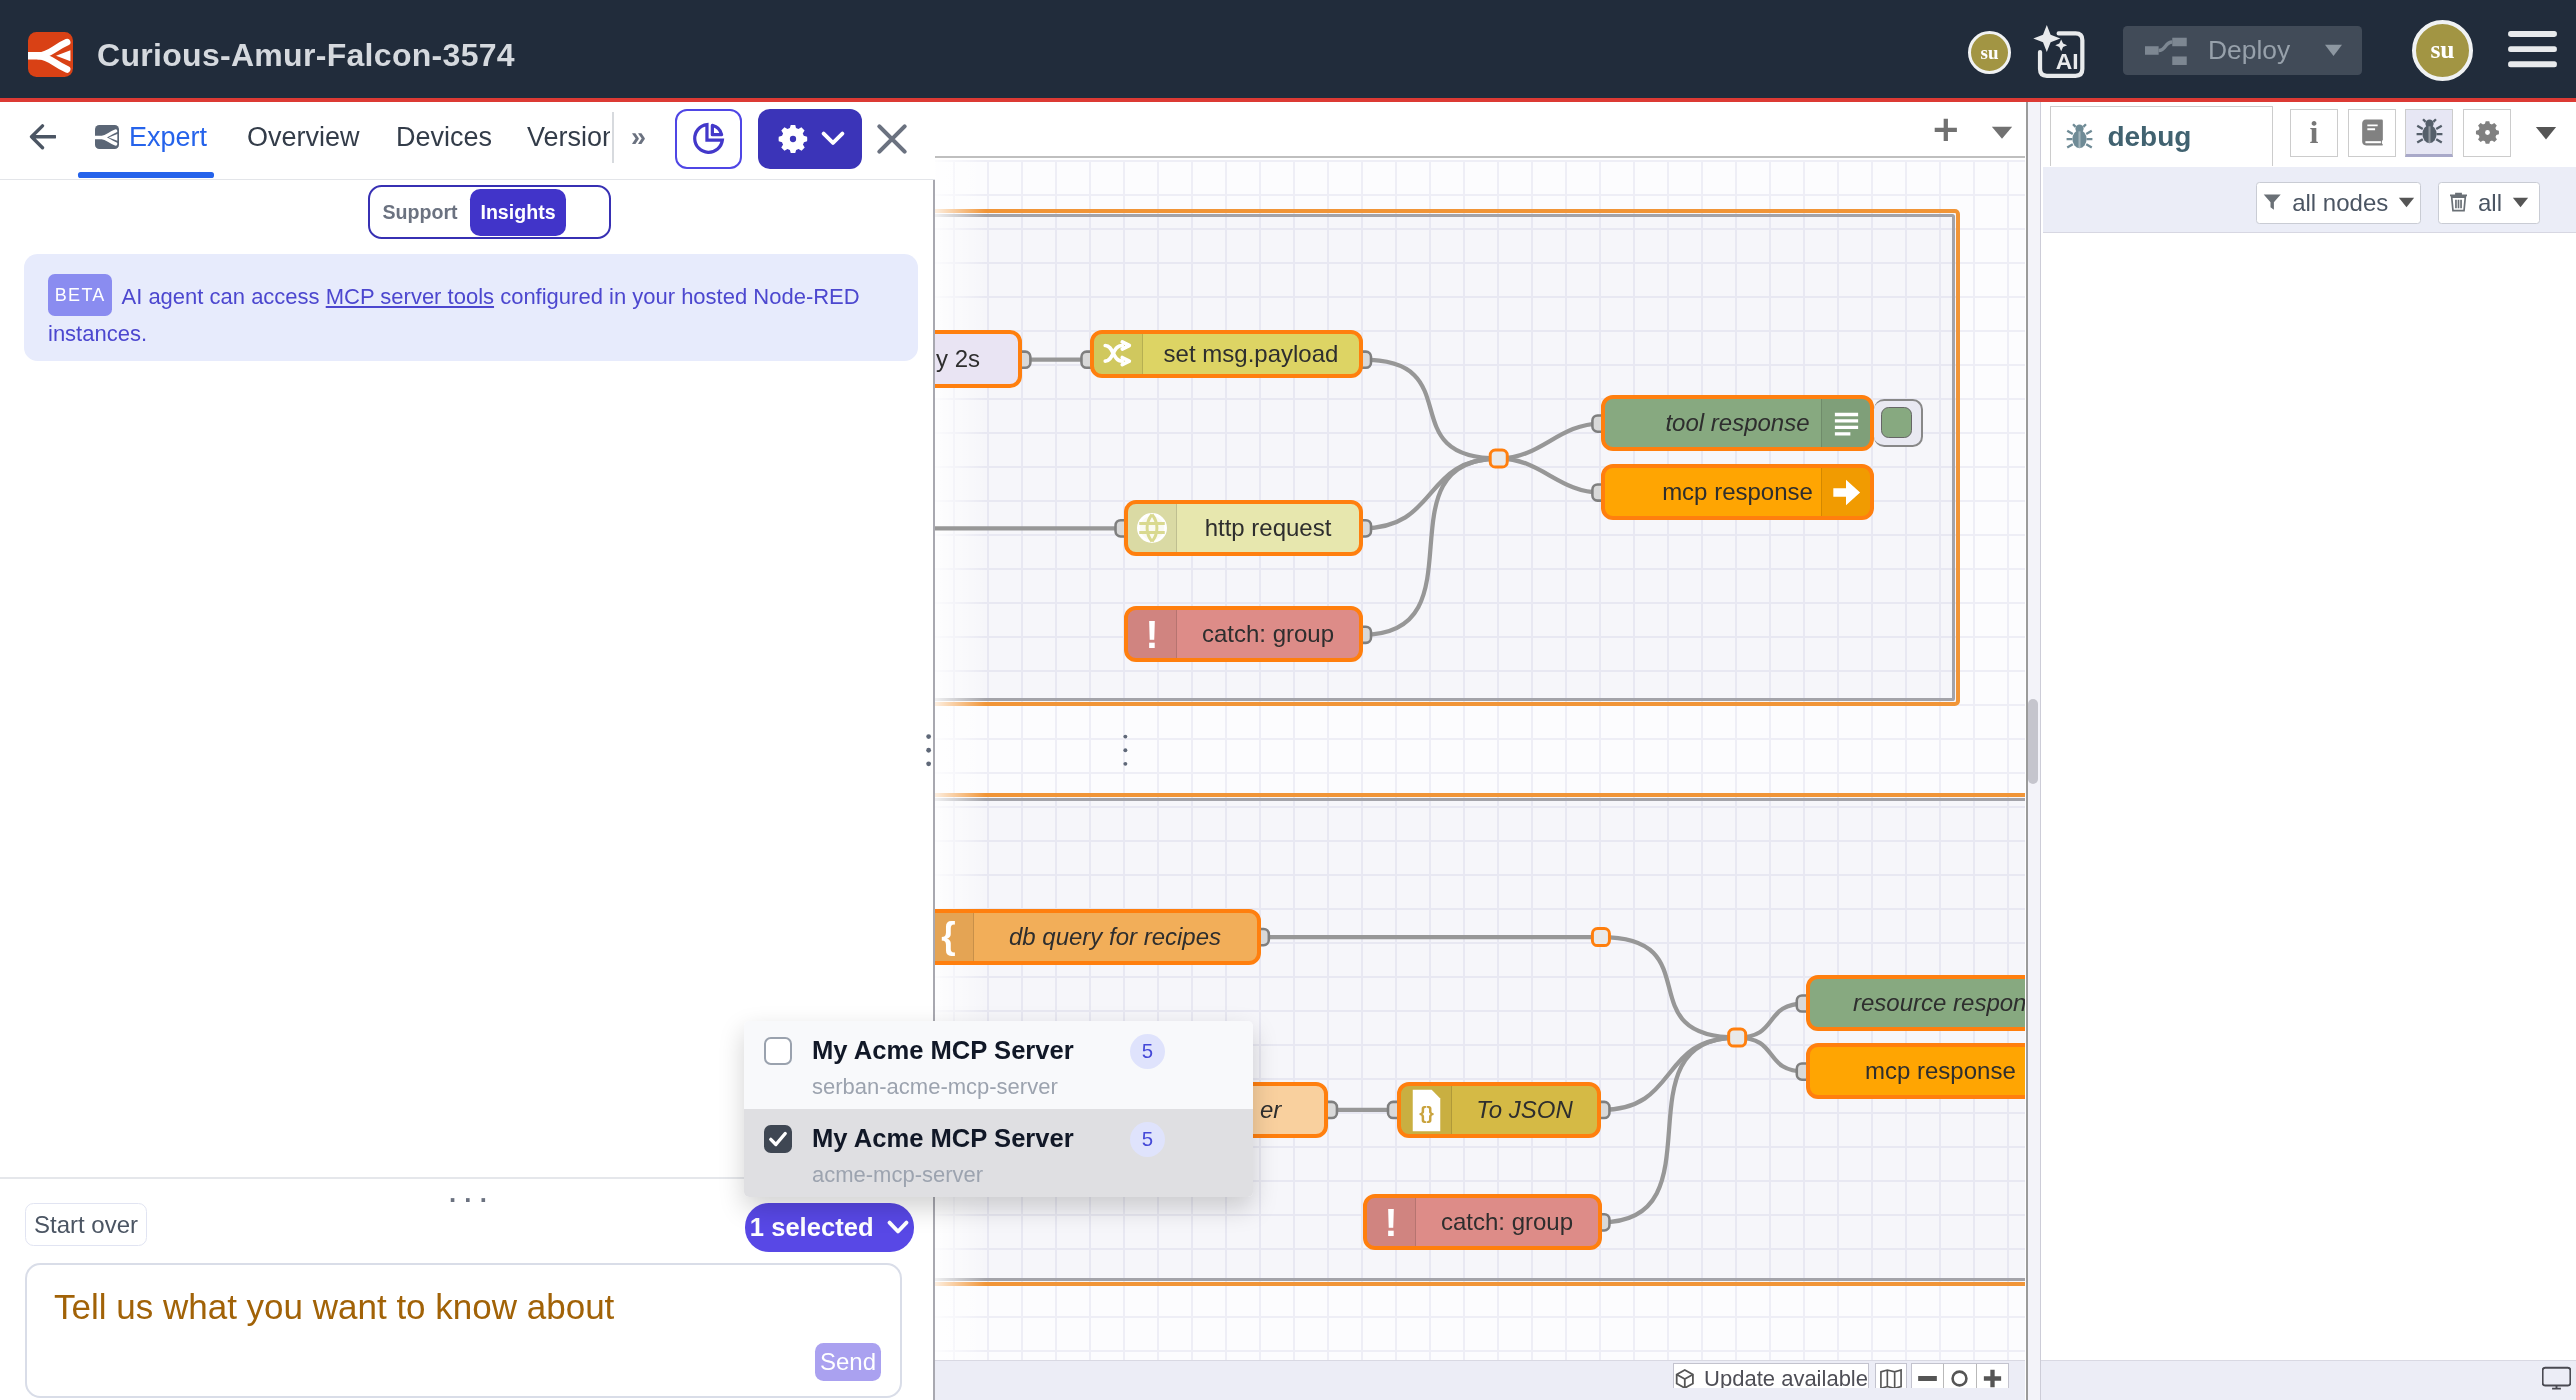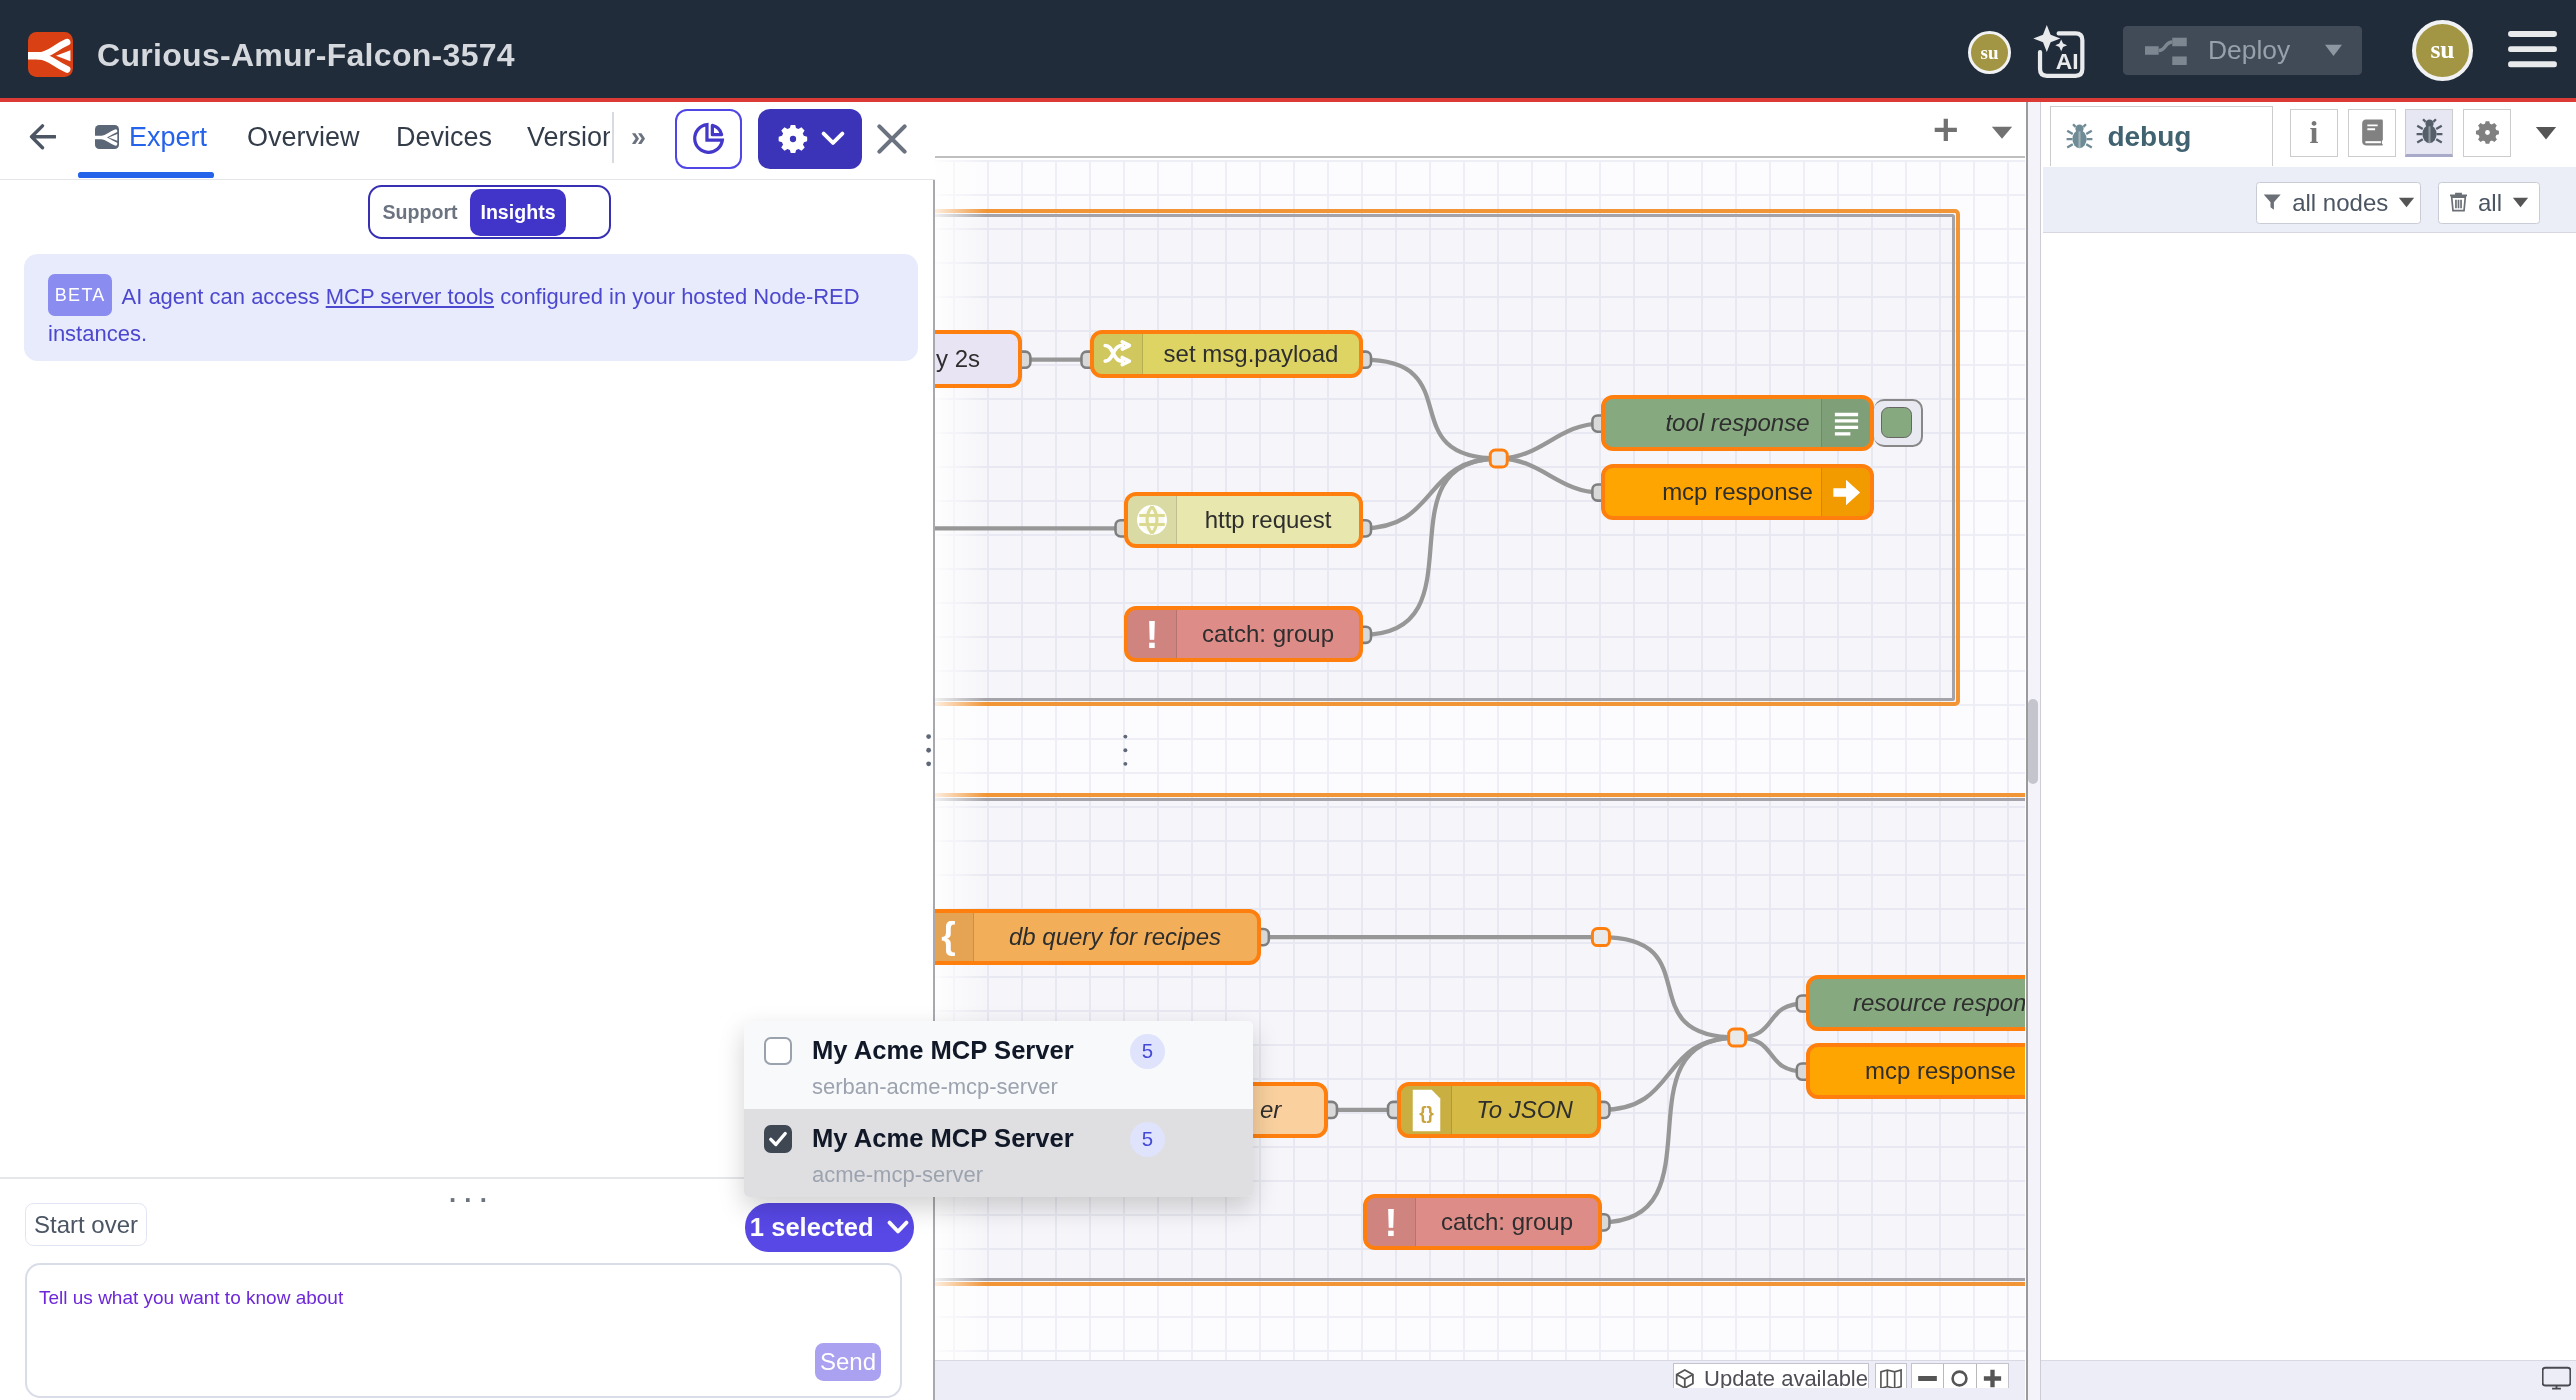--- a/index.html
+++ b/index.html
@@ -22,21 +22,21 @@
 #insights{position:absolute;left:100px;top:1.7px;width:96px;height:47px;background:#4134c9;border-radius:10.2px;color:#fff;font-weight:700;font-size:19.6px;display:flex;align-items:center;justify-content:center}
 #support{position:absolute;left:0;top:1.7px;width:100px;height:47px;color:#6b7280;font-weight:700;font-size:19.6px;display:flex;align-items:center;justify-content:center}
 #beta{position:absolute;left:24px;top:152px;width:894px;height:107px;background:#e7ebfc;border-radius:13.6px;color:#4c47cf;font-size:22px;line-height:36px;padding:19.6px 24px;white-space:nowrap}
 #betabadge{display:inline-block;background:#8a8cf0;color:#fff;font-size:18px;font-weight:400;letter-spacing:1.3px;border-radius:6.8px;padding:3.4px 6.8px;margin-right:9px;vertical-align:2.6px}
 #hello{position:absolute;left:24px;top:288px;width:801px;height:131px;background:#f0f0f1;border-radius:13.6px;color:#333c45;font-size:24px;line-height:32px;padding:17px 24px}
 #pdiv{position:absolute;left:0;top:1075px;width:935px;height:1.7px;background:#e5e7eb}
 #dots3{position:absolute;left:449px;top:1084px;color:#6b7280;font-size:25.6px;letter-spacing:6.8px;font-weight:700}
 #startover{position:absolute;left:25px;top:1101px;width:122px;height:43px;border:1.7px solid #e1e4f2;border-radius:8.5px;color:#4b5563;font-size:24px;display:flex;align-items:center;justify-content:center;background:#fff}
 #onesel{position:absolute;left:745px;top:1101px;width:169px;height:49px;background:#5848e6;border-radius:24px;color:#fff;font-size:25.6px;font-weight:700;display:flex;align-items:center;justify-content:center;gap:13.6px}
 #inputbox{position:absolute;left:25px;top:1161px;width:877px;height:135px;border:2.6px solid #d9dde8;border-radius:15.3px;background:#fff}
-#ph{position:absolute;left:12px;top:22px;color:#6d28d9;font-size:19px}
+#ph{position:absolute;left:27px;top:22px;color:#a16207;font-size:35px}
 #send{position:absolute;right:19px;bottom:15.3px;width:66px;height:38px;background:#aaa1f0;border-radius:8.5px;color:#fff;font-size:24px;display:flex;align-items:center;justify-content:center}
 
 #popup{position:absolute;left:744px;top:1021px;width:509px;height:176px;border-radius:5.1px;box-shadow:0 10.2px 25.6px rgba(0,0,0,.18);z-index:40;overflow:hidden}
 .prow{position:relative;width:100%;height:88px}
 .cb{position:absolute;left:19.6px;top:16px;width:28px;height:28px;border-radius:6.8px}
 .ptitle{position:absolute;left:68px;top:14.5px;font-size:25.6px;color:#111827;font-weight:600}
 .psub{position:absolute;left:68px;top:53px;font-size:22px;color:#9ca3af}
 .pbadge{position:absolute;left:386px;top:12.8px;width:35px;height:35px;border-radius:50%;background:#dfe3fc;color:#4549d8;font-size:20.4px;display:flex;align-items:center;justify-content:center}
 
 #wstb{position:absolute;left:935px;top:102px;width:1090px;height:56px;background:#fff;border-bottom:2.6px solid #bfbfbf}
@@ -211,21 +211,21 @@
           <g fill="none" stroke="#fff" stroke-width="2.6" stroke-linecap="round" stroke-linejoin="round">
             <path d="M3 6 C9 6 8 17 15 17"></path>
             <path d="M3 17 C9 17 8 6 15 6"></path>
             <path d="M15 3.5 L20 6 L15 8.5"></path>
             <path d="M15 14.5 L20 17 L15 19.5"></path>
           </g>
         </svg>
       </div>
       <div class="nlab" style="">set msg.payload</div>
     </div>
-<div class="node" style="left:189px;top:332px;width:239px;height:56px;background:#e7e7ae;border:4.3px solid #ff7f0e;justify-content:center;">
+<div class="node" style="left:189px;top:340px;width:239px;height:56px;background:#e7e7ae;border:4.3px solid #ff7f0e;justify-content:center;">
       <div class="nico" style="width:49px;border-right:1.7px solid rgba(0,0,0,.12)">
         <svg width="36" height="36" viewBox="0 0 24 24">
           <g fill="none" stroke="#fff" stroke-width="2">
             <circle cx="12" cy="12" r="9" fill="#fff" fill-opacity=".85" stroke="none"></circle>
             <circle cx="12" cy="12" r="9"></circle>
             <path d="M12 3 a14 14 0 0 0 0 18 M12 3 a14 14 0 0 1 0 18 M3.5 9 h17 M3.5 15 h17" stroke="#d9d98f"></path>
           </g>
         </svg>
       </div>
       <div class="nlab" style="">http request</div>

